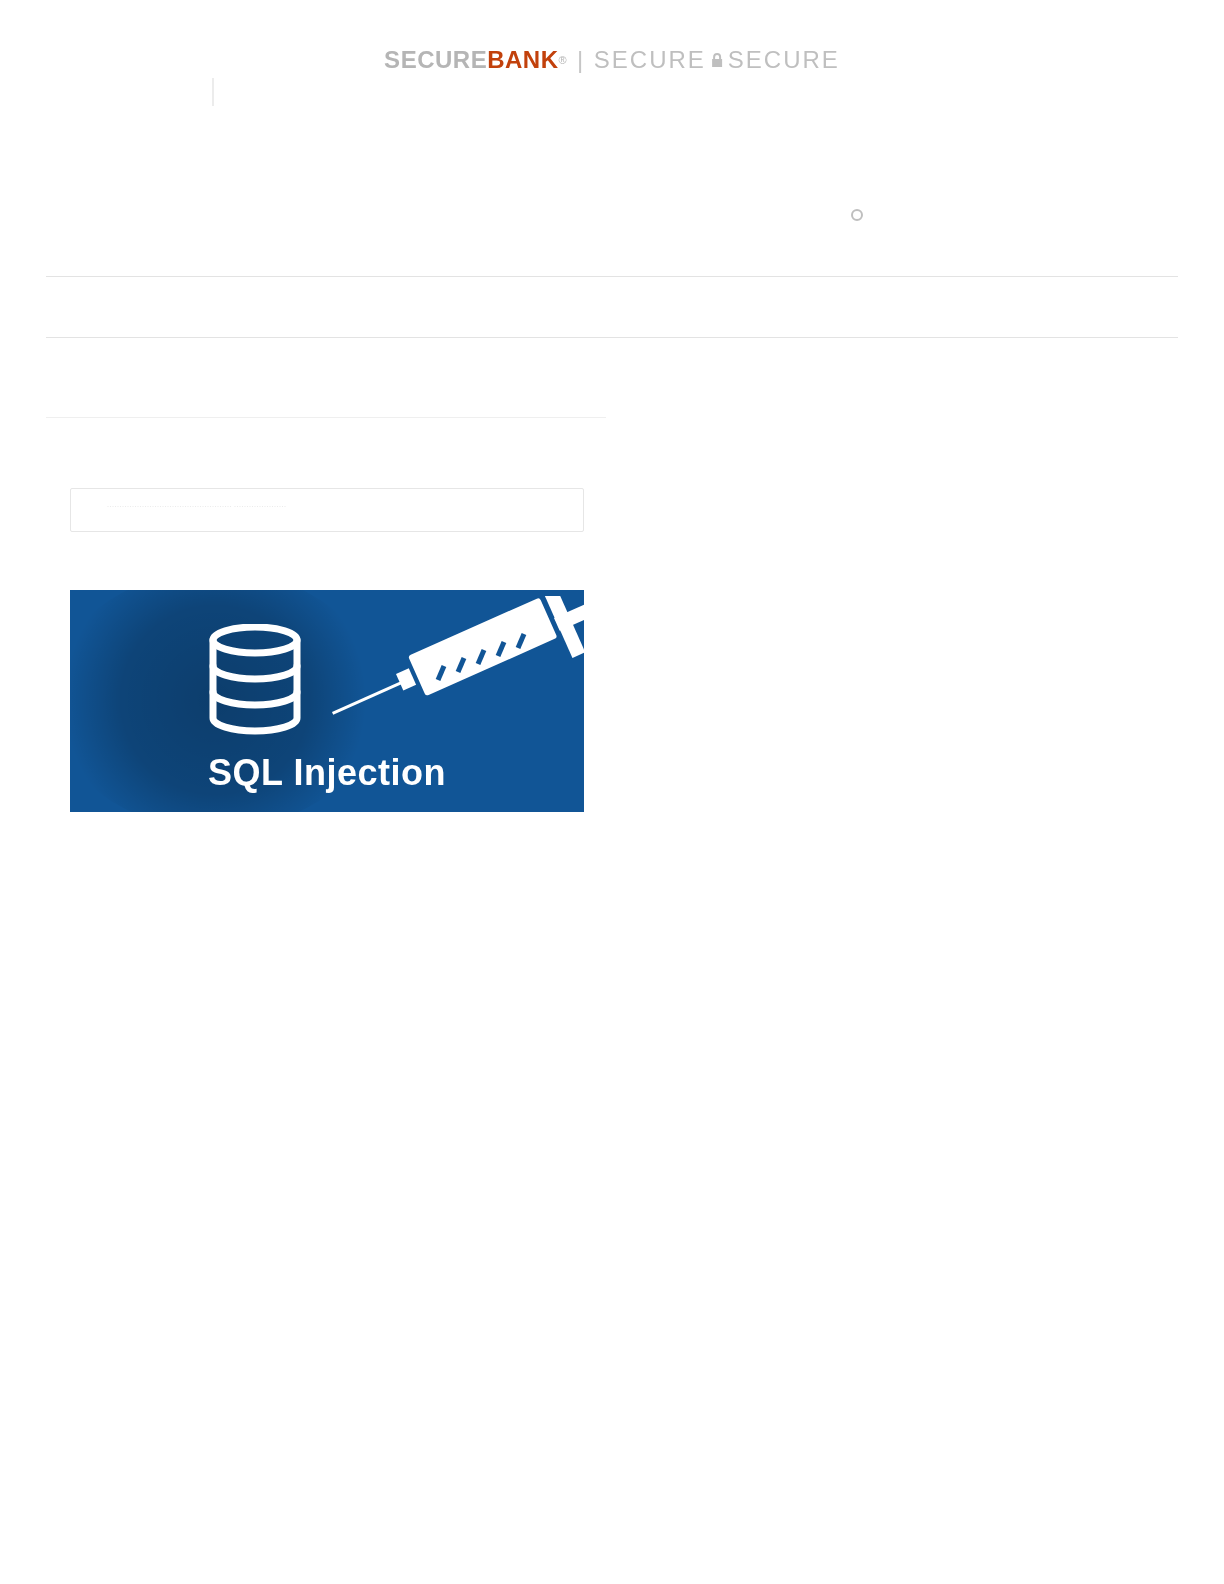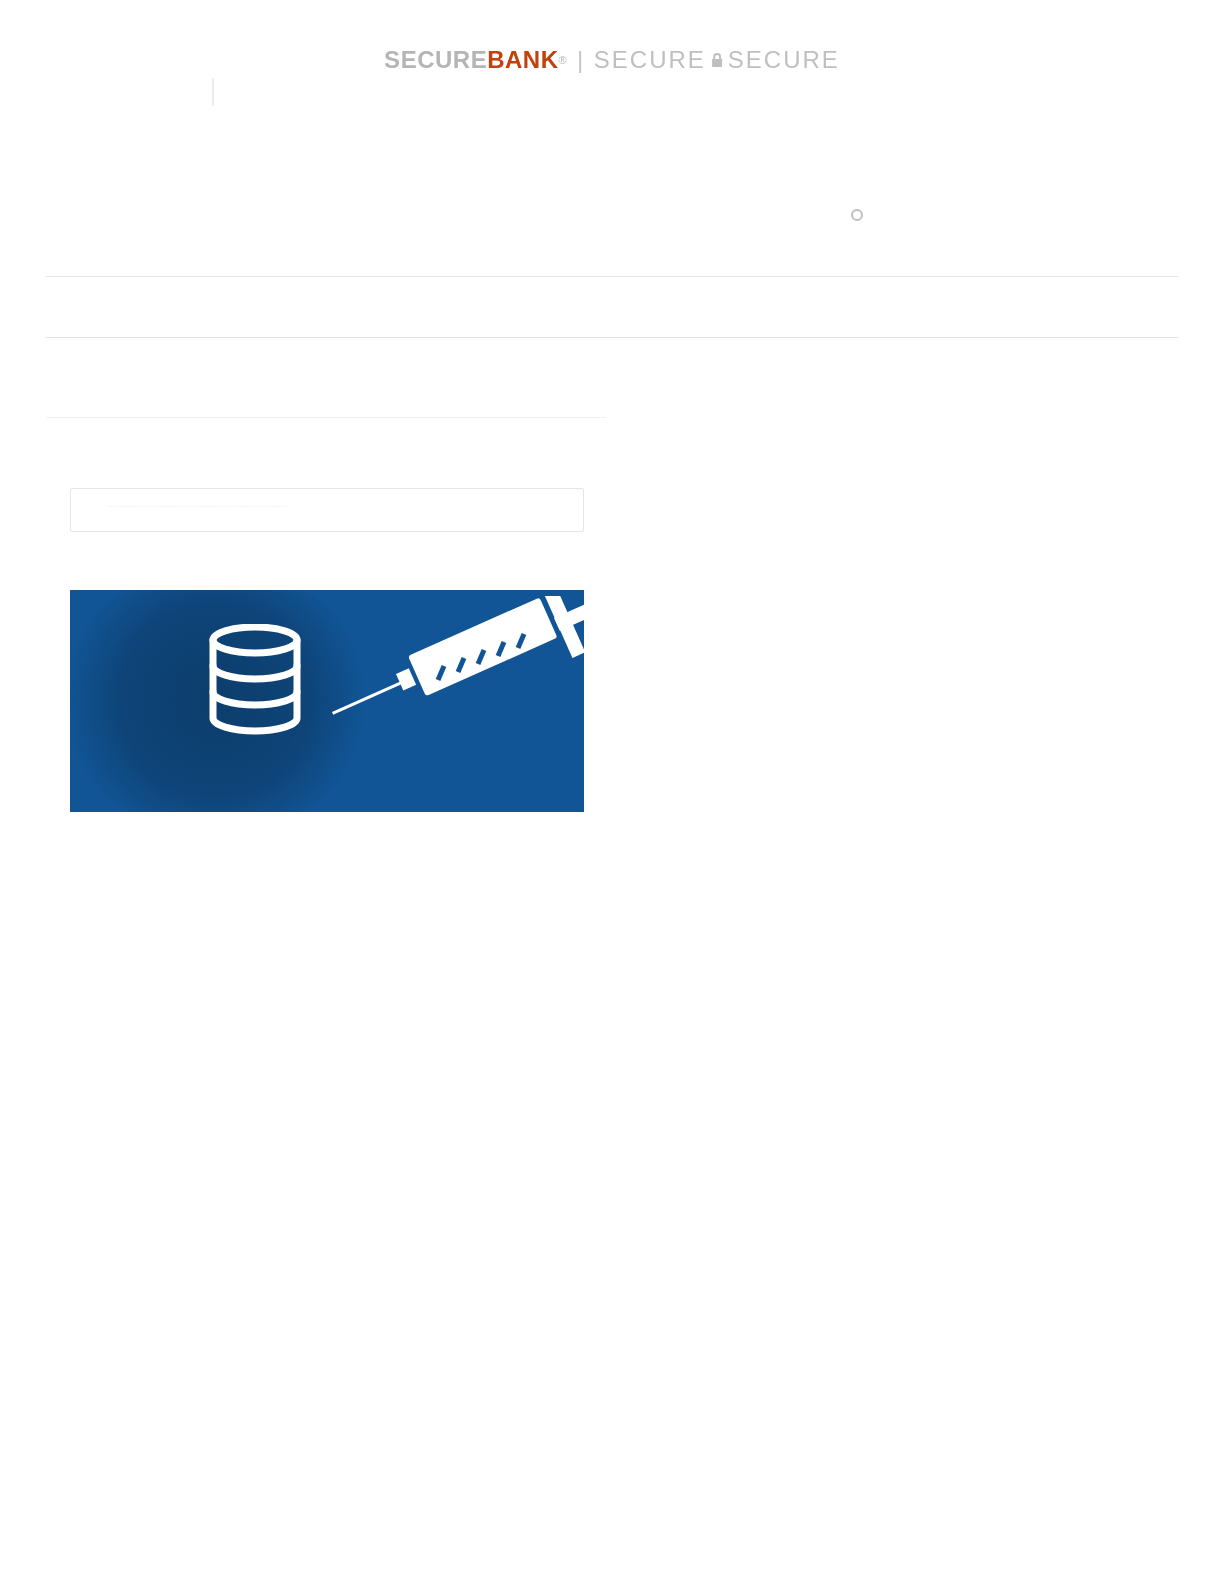--- a/index.html
+++ b/index.html
@@ -172,13 +172,14 @@
       <g stroke="#115596" stroke-width="5">
         <line x1="106" y1="84" x2="112" y2="70"></line>
         <line x1="126" y1="76" x2="132" y2="62"></line>
         <line x1="146" y1="68" x2="152" y2="54"></line>
         <line x1="166" y1="60" x2="172" y2="46"></line>
         <line x1="186" y1="52" x2="192" y2="38"></line>
       </g>
     </svg>
   </div>
 
+  <div class="label">SQL Injection</div>
 </div>
 
 </body></html>

